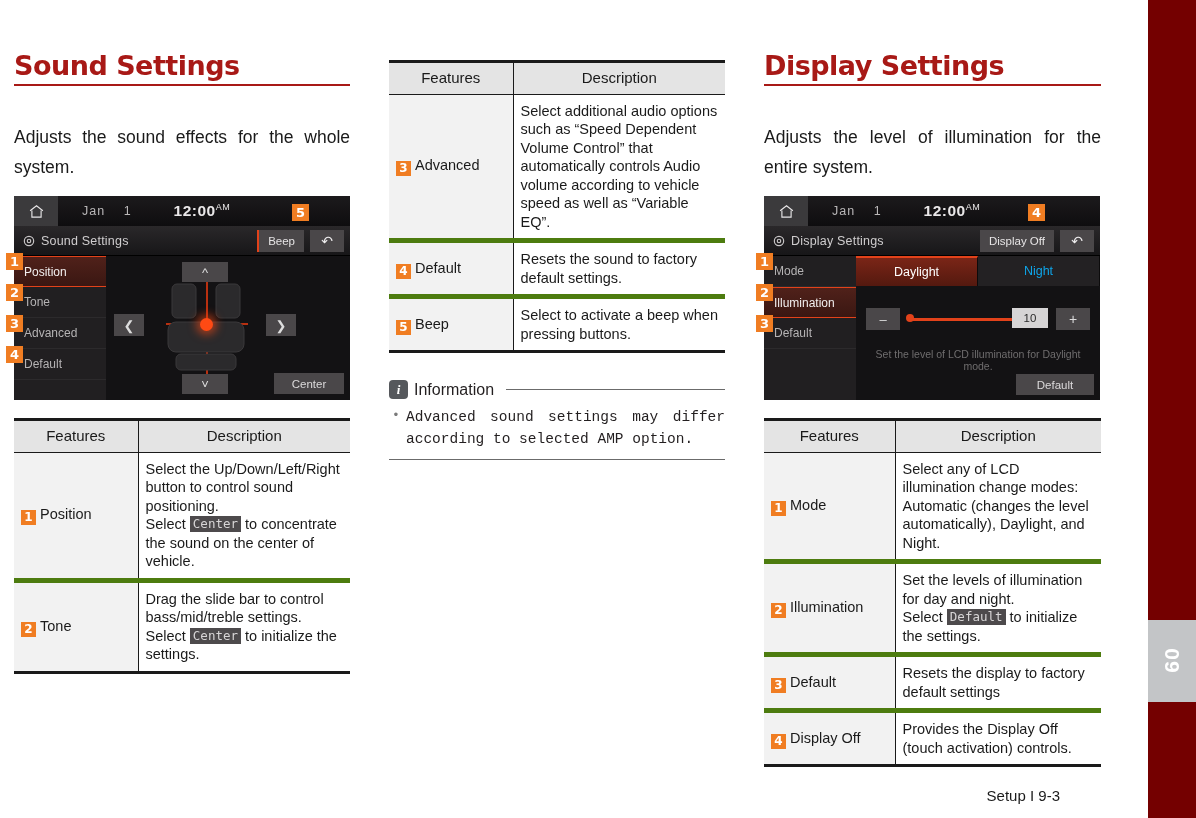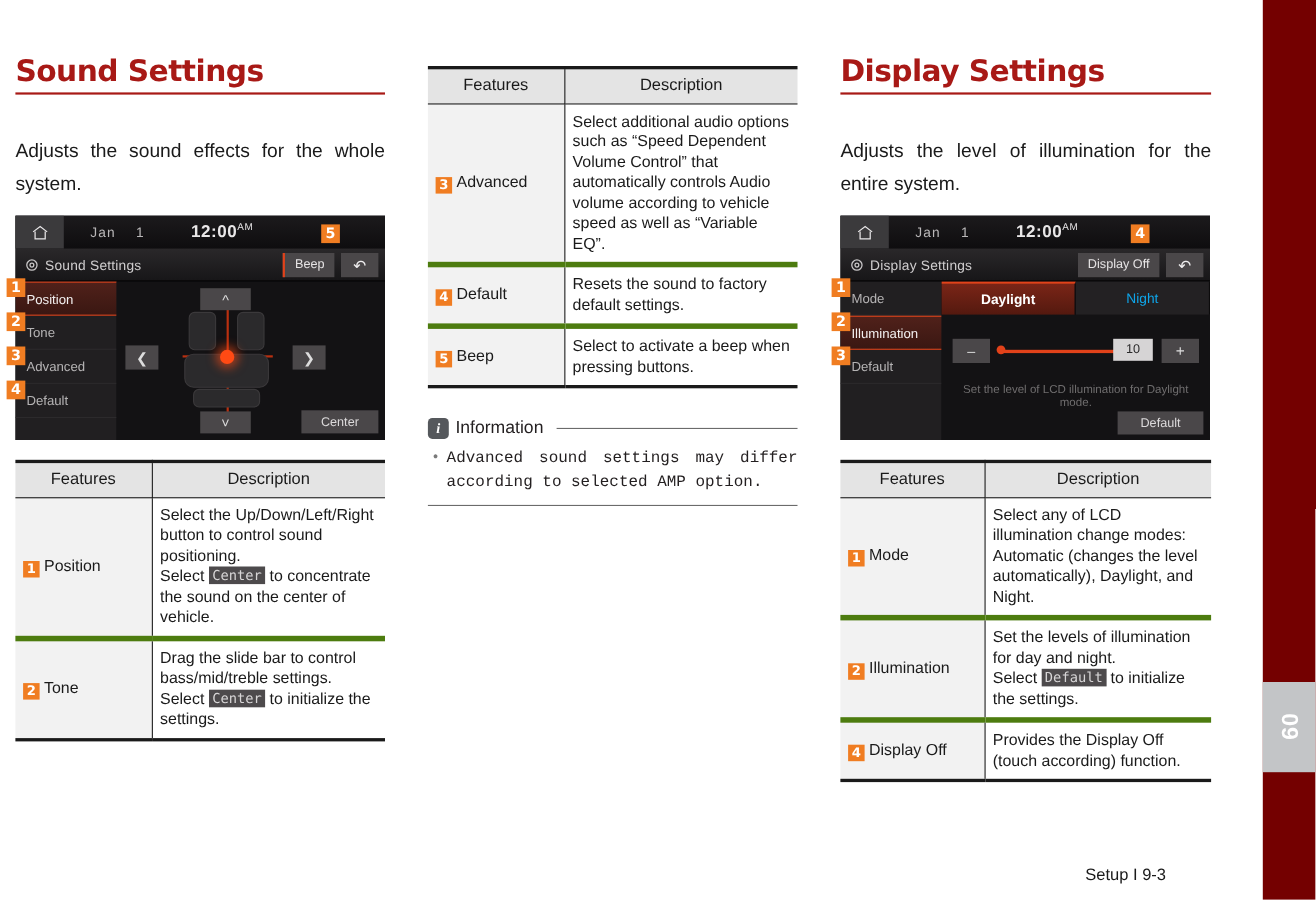--- a/index.html
+++ b/index.html
@@ -147,21 +147,21 @@
 
   
   .dp-tabs{ position:absolute; top:0; left:0; right:0; height:30px; display:flex; }
   .dp-tab{
     flex:1; display:flex; align-items:center; justify-content:center;
     font-size:12.5px; color:#0ea5e9; background:#232123;
     border-right:1px solid #0c0b0c;
   }
   .dp-tab.active{
     background:linear-gradient(#7a2517,#54190f);
-    color:#fff; border-top:2px solid #e2421a;font-weight:bold;
+    color:#fff; border-top:2px solid #e2421a;
   }
   .dp-minus{ position:absolute; left:10px; top:52px; width:34px; height:22px; background:#4a4749;
              display:flex;align-items:center;justify-content:center;color:#ddd;font-size:13px;}
   .dp-plus{ position:absolute; right:10px; top:52px; width:34px; height:22px; background:#4a4749;
              display:flex;align-items:center;justify-content:center;color:#ddd;font-size:14px;}
   .dp-track{ position:absolute; left:52px; right:54px; top:62px; height:3px; background:#e2421a; }
   .dp-knob-l{ position:absolute; left:50px; top:58px; width:8px;height:8px;border-radius:50%;background:#e2421a;}
   .dp-val{
     position:absolute; right:52px; top:52px; width:36px; height:20px; background:#d6d4d5;
     color:#2b2a2b; font-size:11.5px; display:flex;align-items:center;justify-content:center;
@@ -491,20 +491,24 @@
     <tbody>
         <tr>
           <td class="feat"><span class="num-badge">1</span><span>Mode</span></td>
           <td class="desc">Select any of LCD illumination change modes: Automatic (changes the level automatically), Daylight, and Night.</td>
         </tr>
         <tr>
           <td class="feat"><span class="num-badge">2</span><span>Illumination</span></td>
           <td class="desc">Set the levels of illumination for day and night.<br>Select <span class="kbtn">Default</span> to initialize the settings.</td>
         </tr>
         <tr>
+          <td class="feat"><span class="num-badge">3</span><span>Default</span></td>
+          <td class="desc">Resets the display to factory default settings</td>
+        </tr>
+        <tr>
           <td class="feat"><span class="num-badge">4</span><span>Display Off</span></td>
-          <td class="desc">Provides the Display Off (touch according) function.</td>
+          <td class="desc">Provides the Display Off (touch activation) controls.</td>
         </tr>
       </tbody>
   </table>
 </div>
 
 <div class="footer">Setup I 9-3</div>
 
 </body></html>

